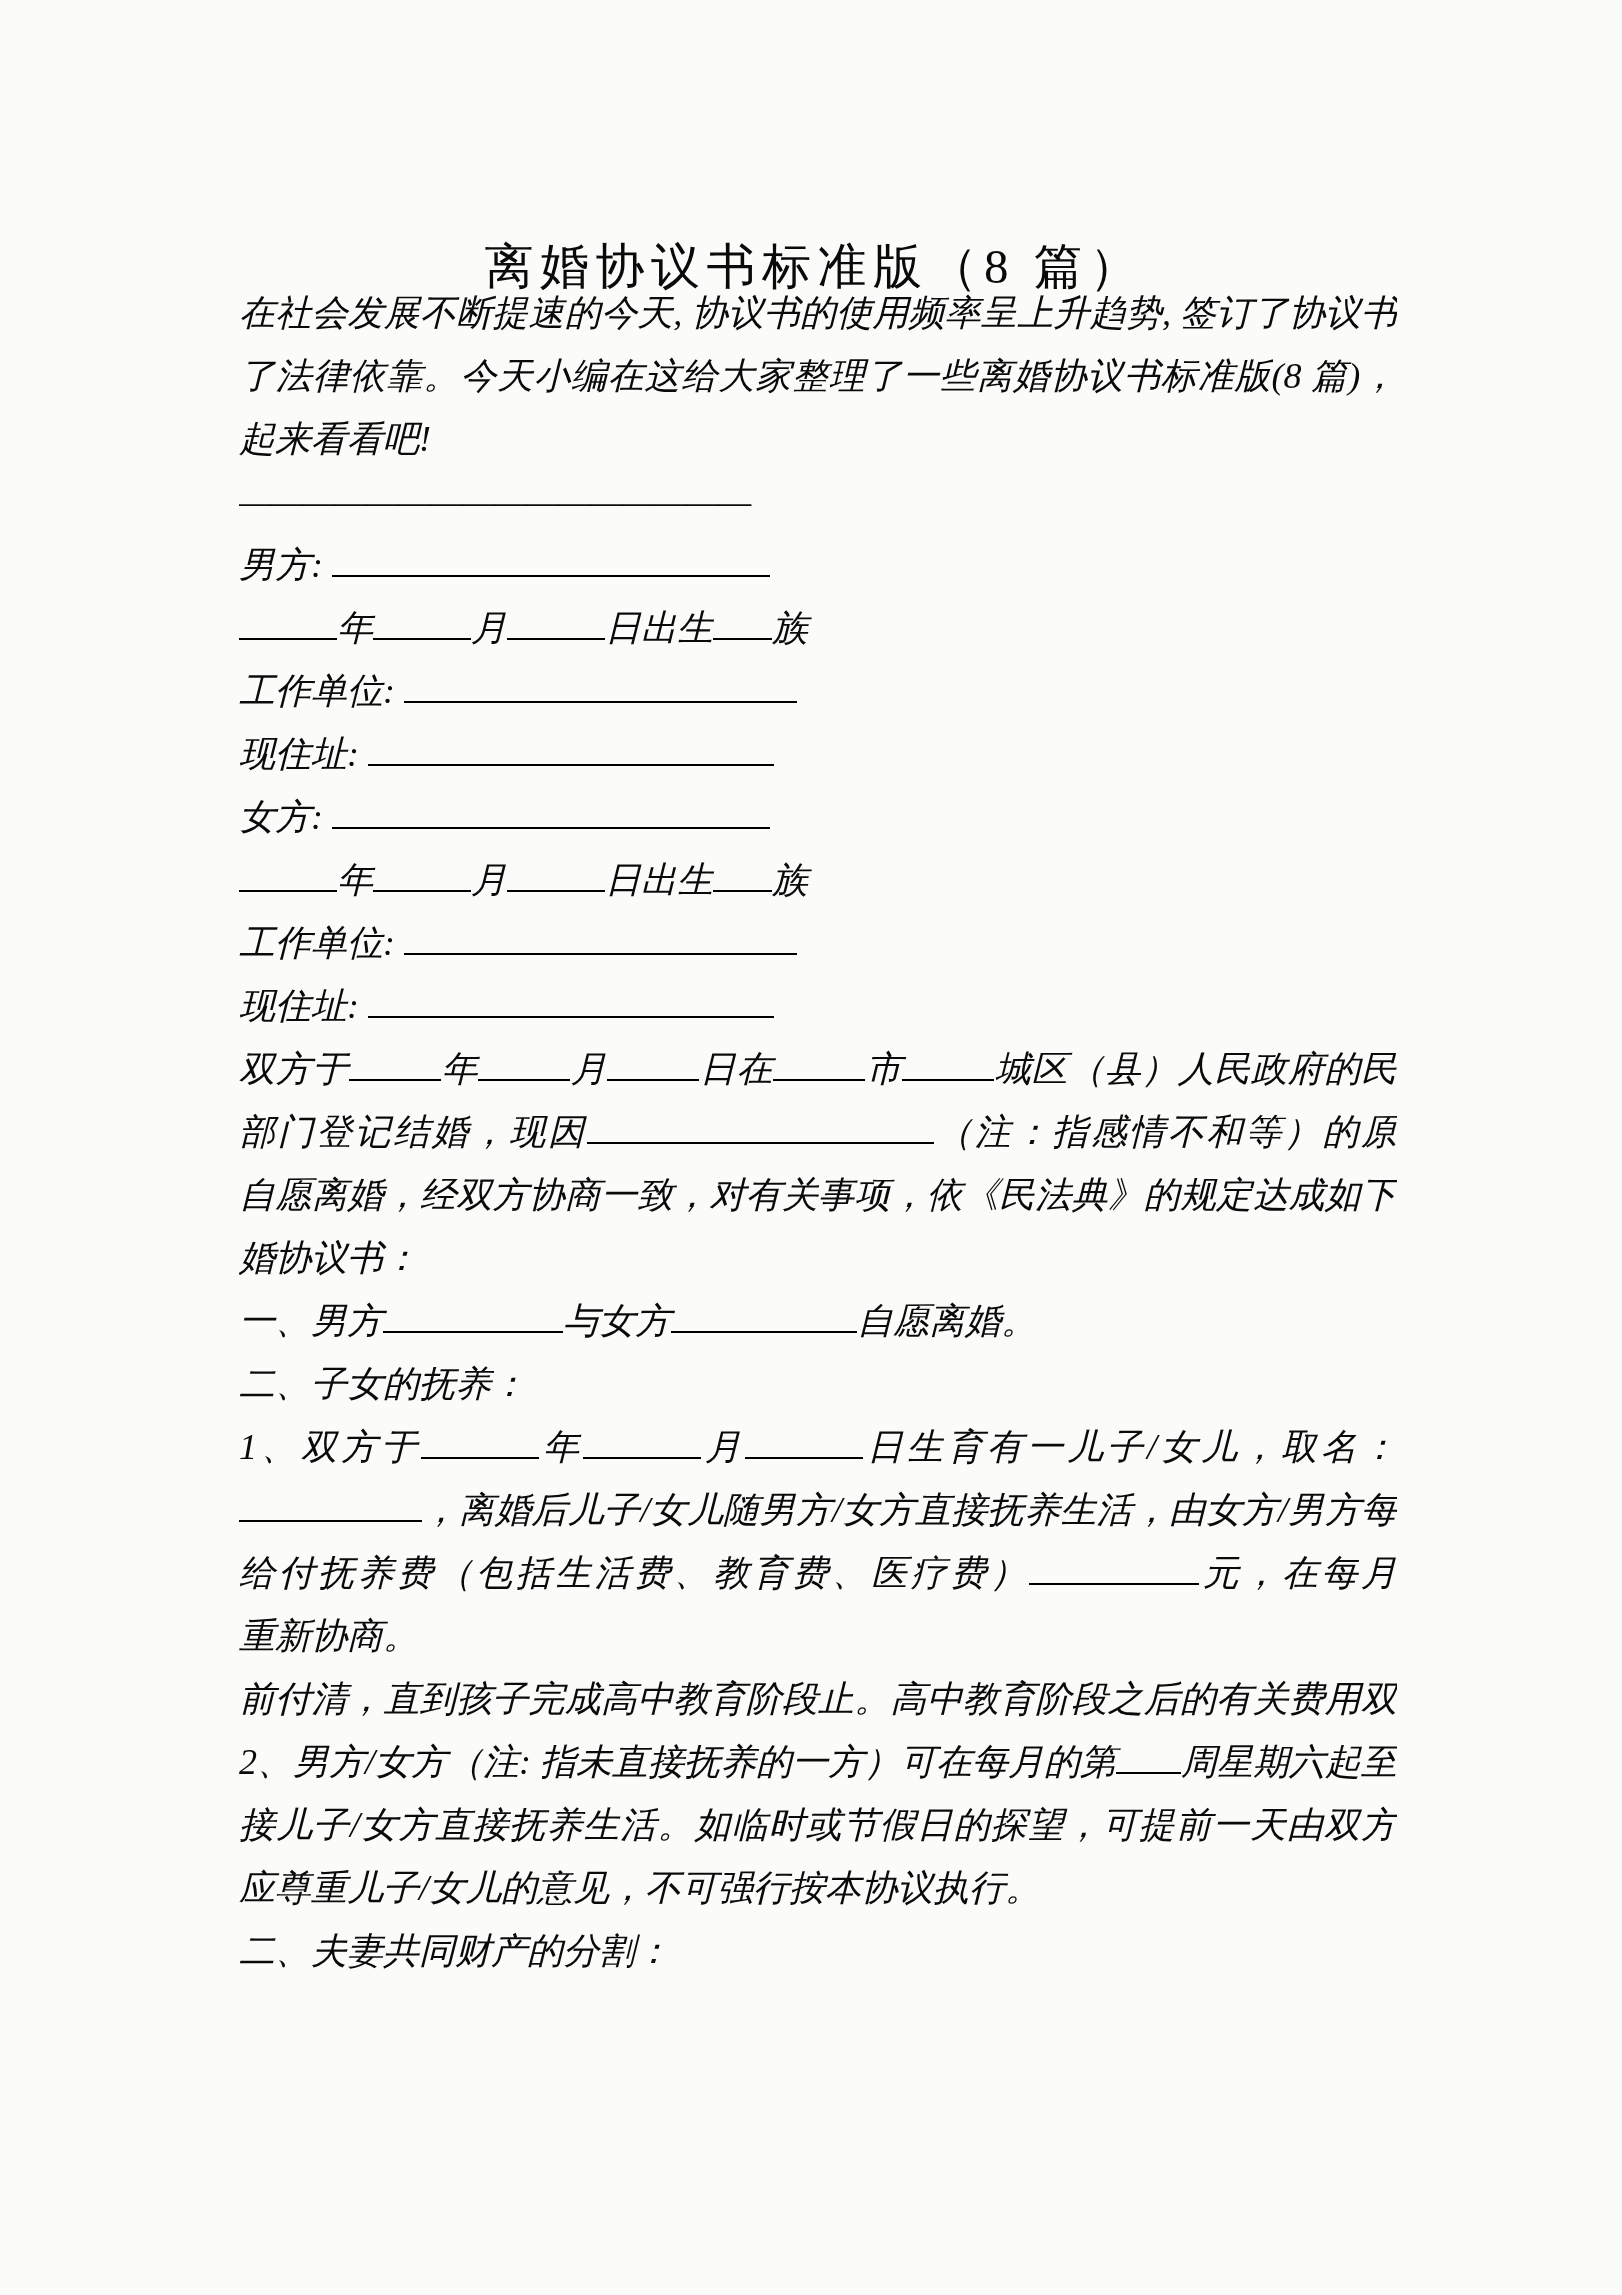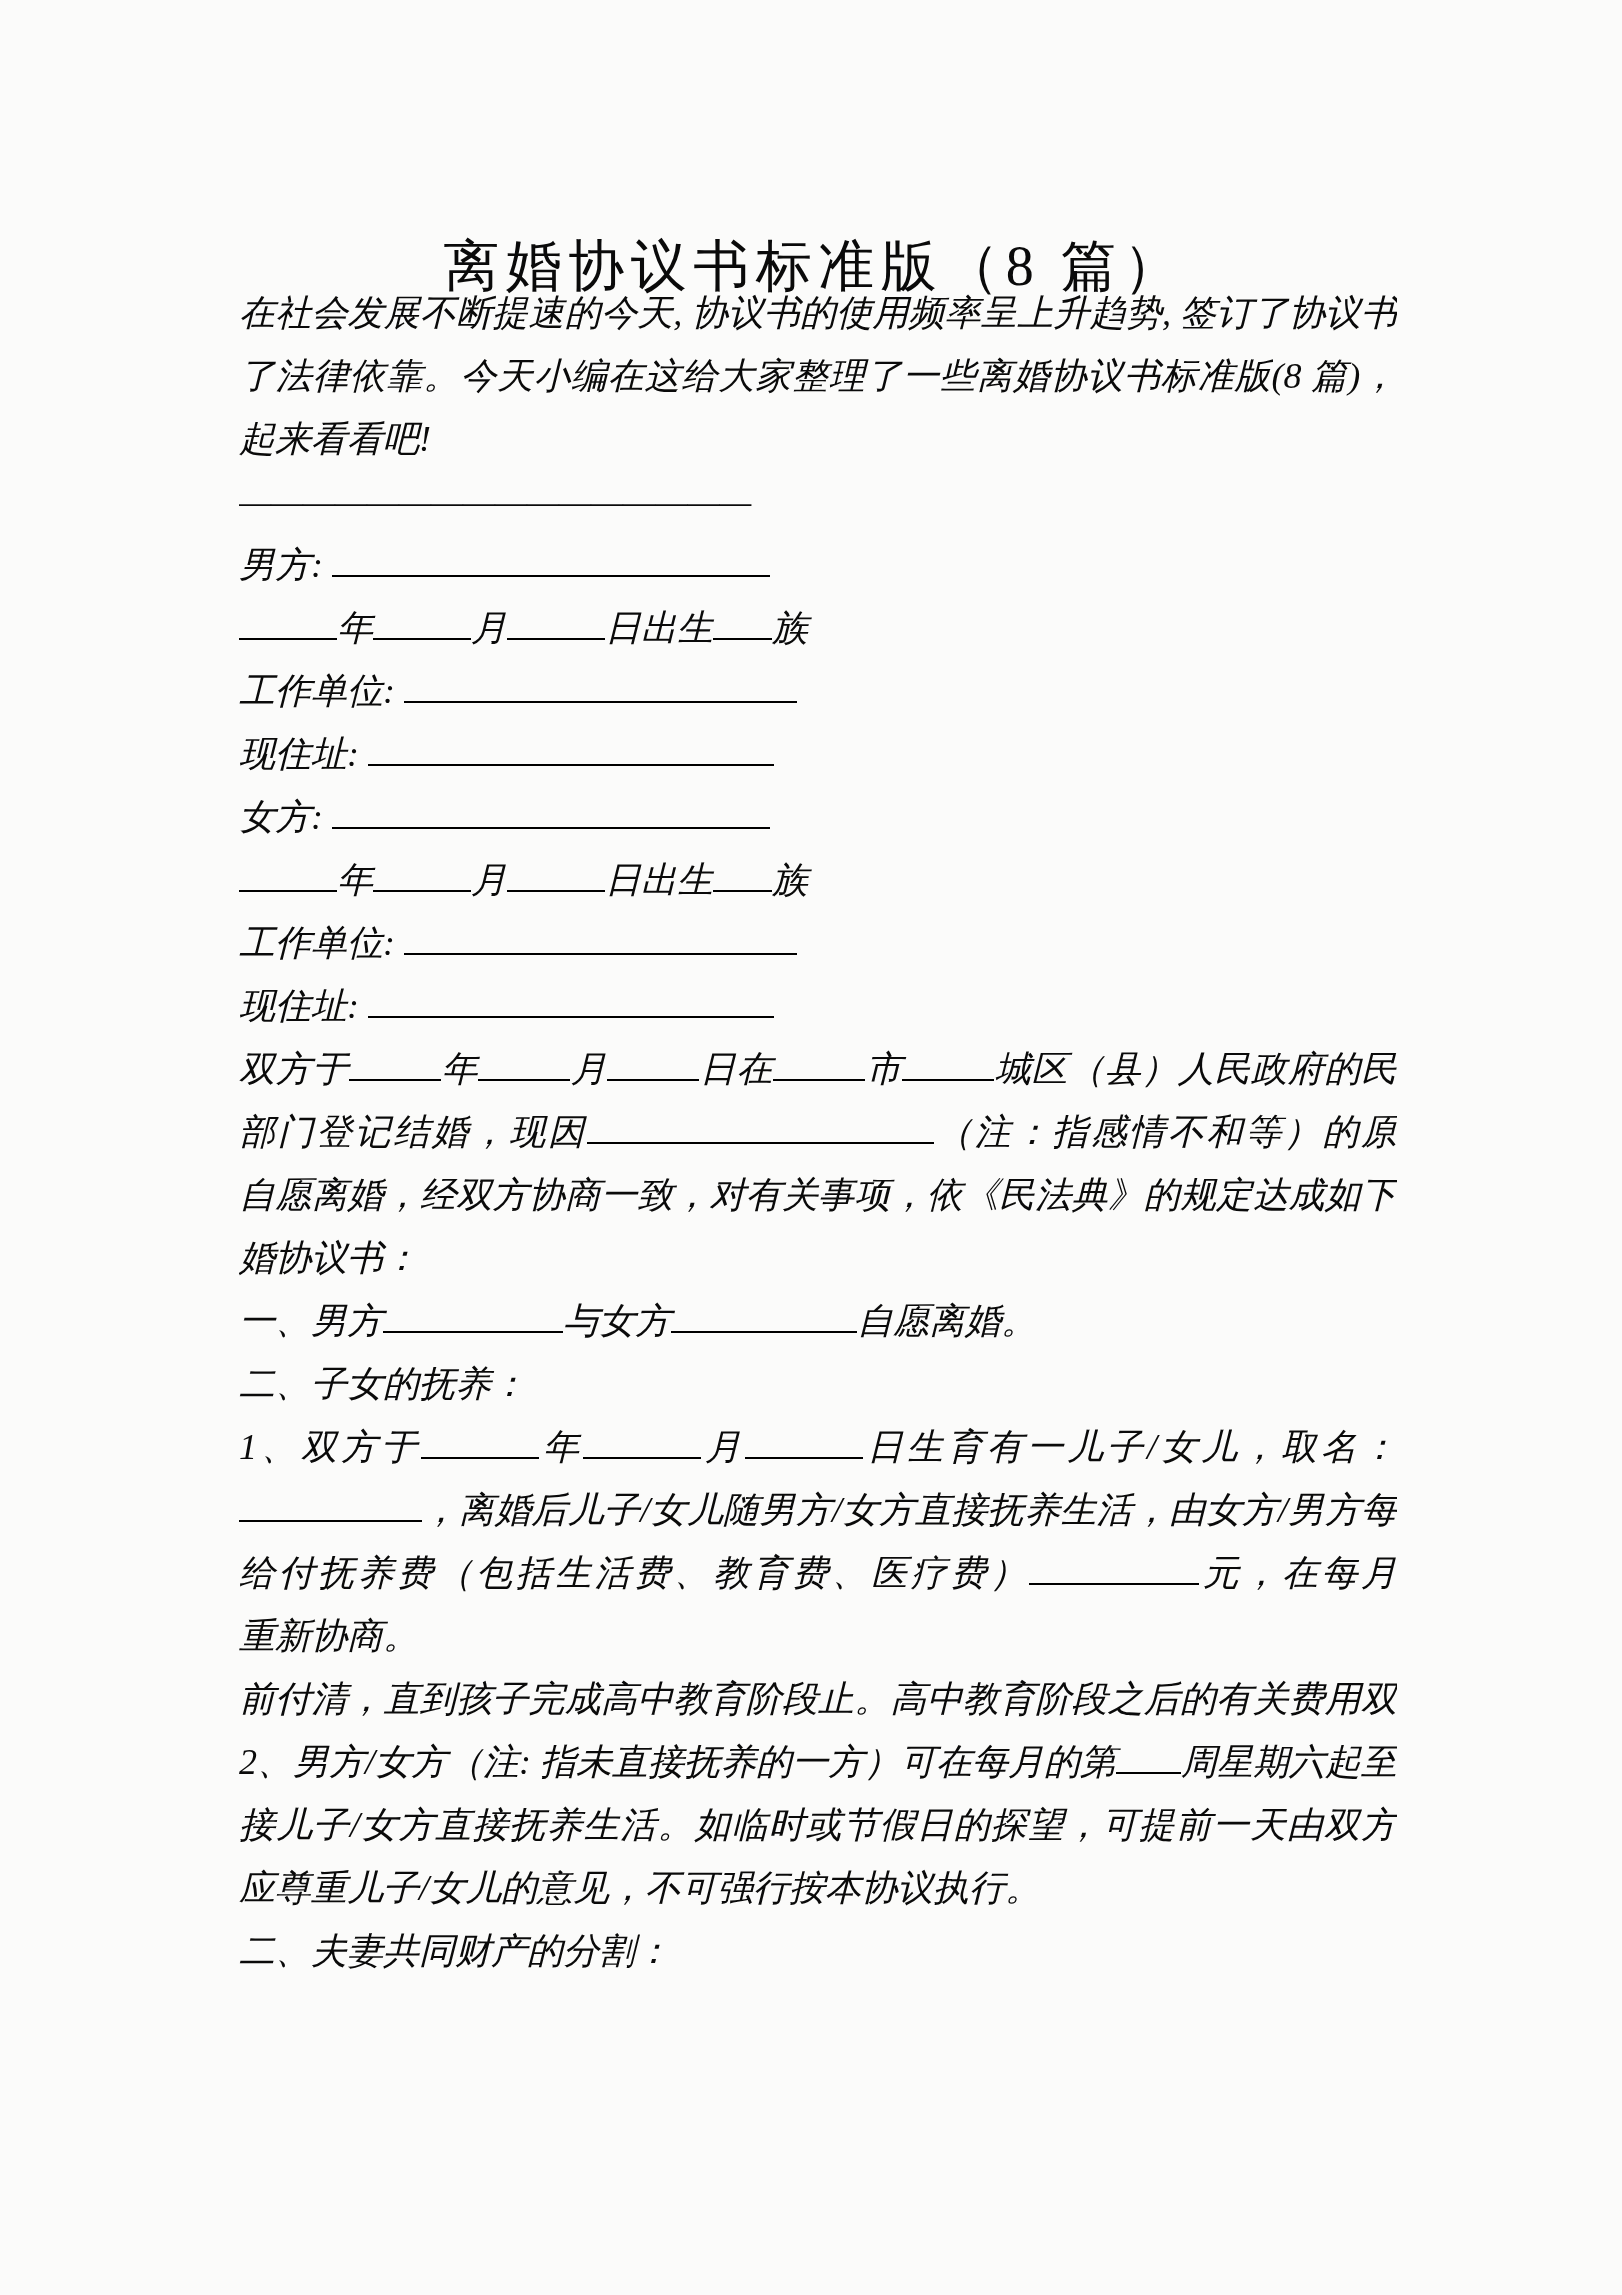--- a/index.html
+++ b/index.html
@@ -13,21 +13,21 @@
     overflow: hidden;
   }
   .doc-title {
     position: absolute;
     left: 232px;
     top: 196px;
     width: 1165px;
     height: 69px;
     line-height: 69px;
     text-align: center;
-    font-size: 56px;
+    font-size: 49px;
     font-weight: 400;
     letter-spacing: 6.5px;
     white-space: nowrap;
     margin-top: 36px;
   }
   .content {
     position: absolute;
     left: 239px;
     top: 282px;
     width: 1158px;

